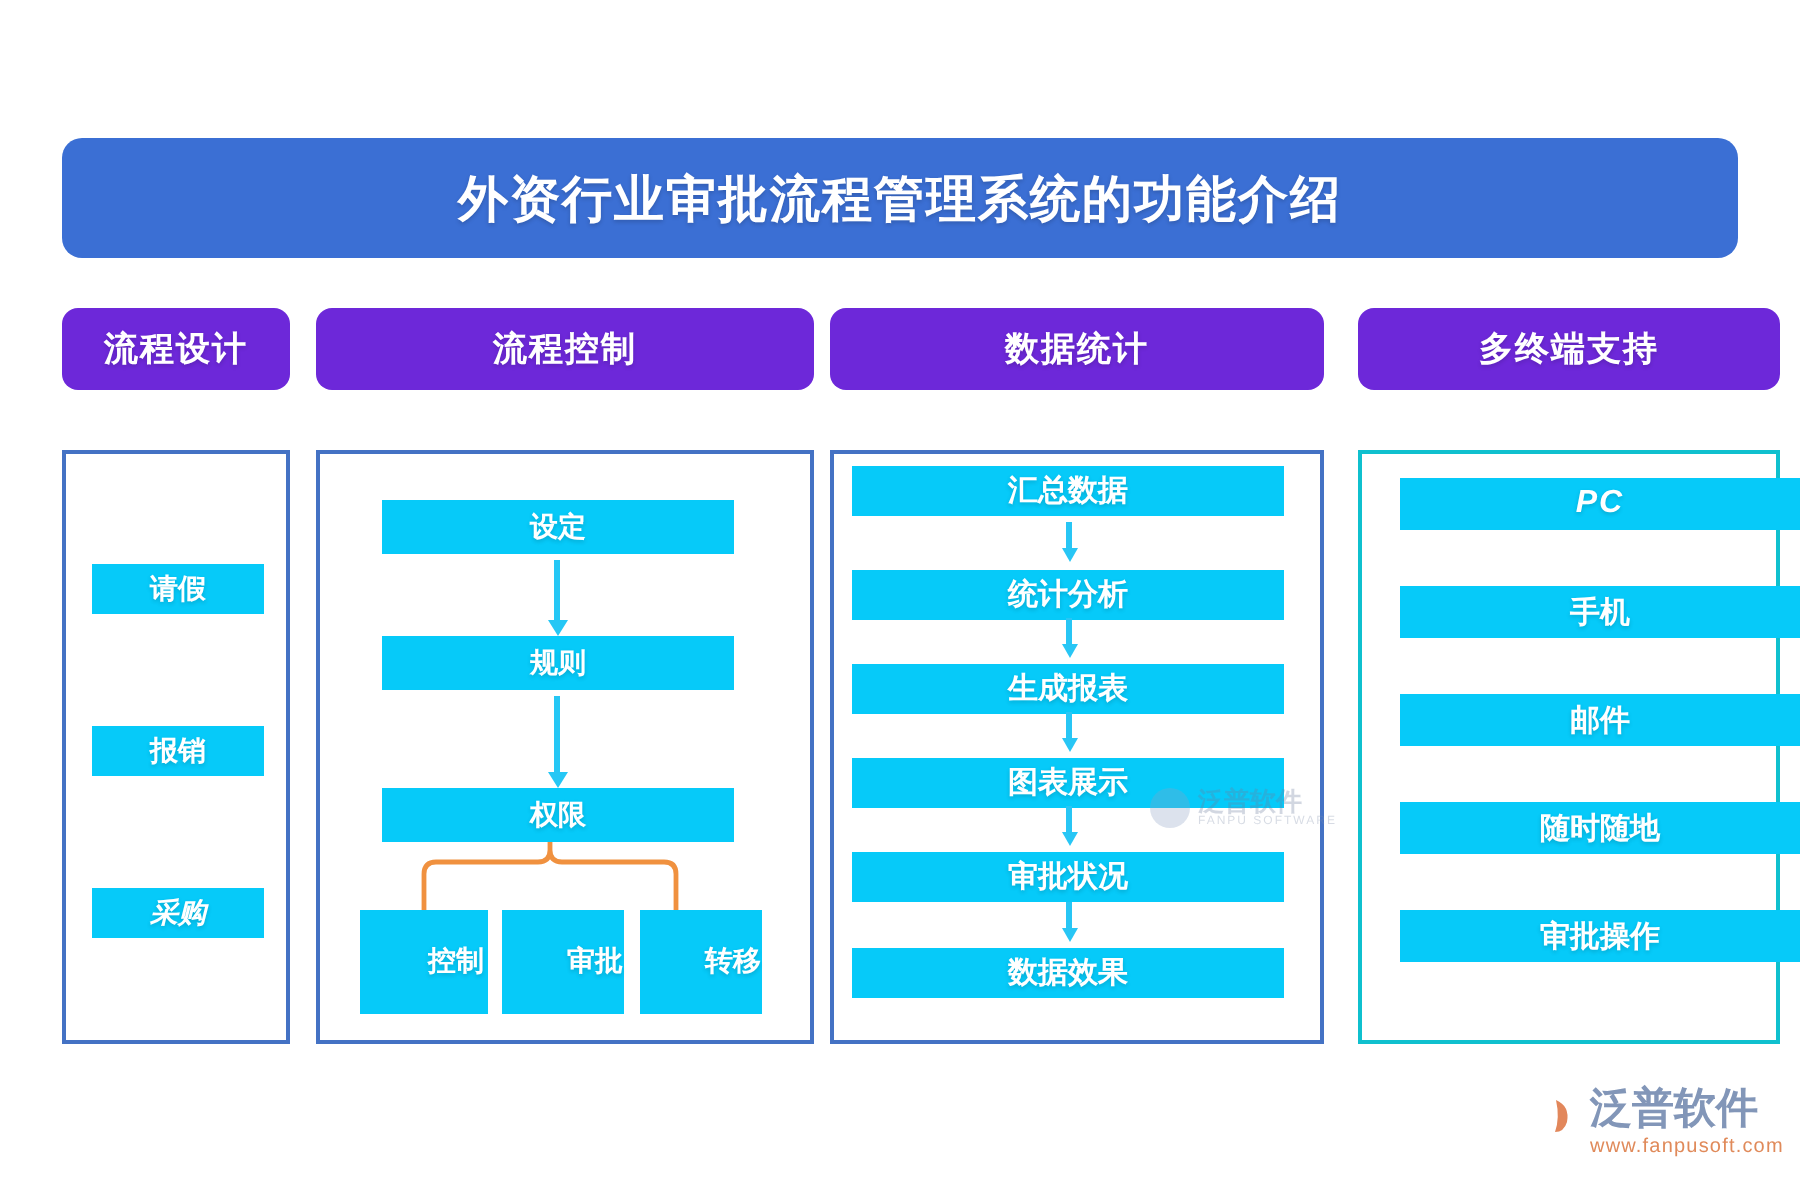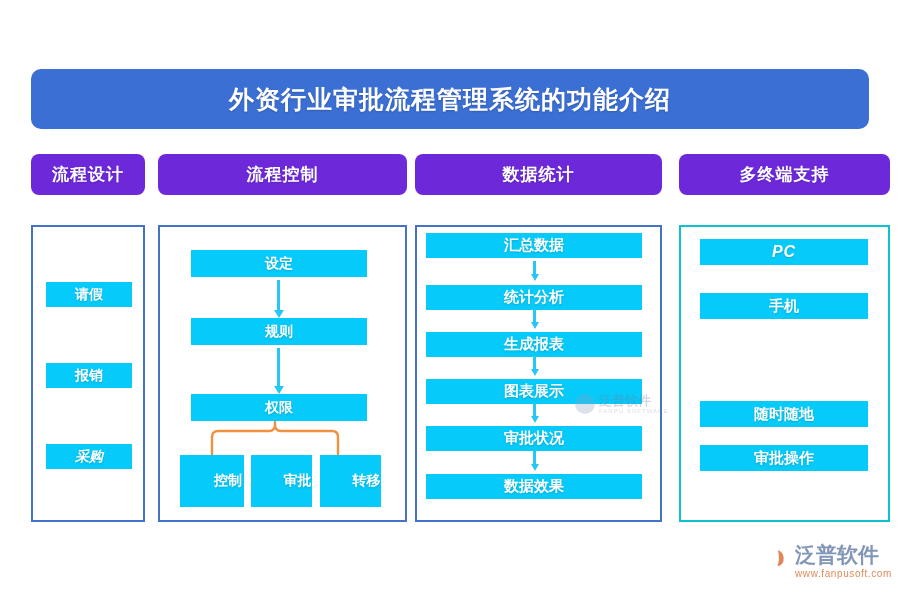--- a/index.html
+++ b/index.html
@@ -171,28 +171,28 @@
     border-right: 4px solid transparent;
     border-top: 7px solid #28C6F5;
   }
   #c3-a-0 { top: 261px; }
   #c3-a-1 { top: 309px; }
   #c3-a-2 { top: 356px; }
   #c3-a-3 { top: 403px; }
   #c3-a-4 { top: 451px; }
 
   
-  .c4-chip { left: 700px; width: 168px; height: 26px; }
+  .c4-chip { left: 700px; width: 200px; height: 26px; }
   .c4-chip .chip-label { font-size: 15px; }
   #c4-0 { top: 239px; }
   #c4-0 .chip-label { font-style: italic; font-size: 16px; letter-spacing: 1px; }
   #c4-1 { top: 293px; }
   #c4-2 { top: 347px; }
   #c4-3 { top: 401px; }
-  #c4-4 { top: 445px; }
+  #c4-4 { top: 455px; }
 
   
   #watermark {
     position: absolute;
     left: 575px;
     top: 391px;
     width: 128px;
     height: 26px;
     display: flex;
     align-items: center;
@@ -347,20 +347,23 @@
 
   <div class="chip c3-chip" id="c3-5">
     <span class="chip-label">数据效果</span>
   </div>
 
   <div class="chip c4-chip" id="c4-0">
     <span class="chip-label">PC</span>
   </div>
   <div class="chip c4-chip" id="c4-1">
     <span class="chip-label">手机</span>
+  </div>
+  <div class="chip c4-chip" id="c4-2">
+    <span class="chip-label">邮件</span>
   </div>
   <div class="chip c4-chip" id="c4-3">
     <span class="chip-label">随时随地</span>
   </div>
   <div class="chip c4-chip" id="c4-4">
     <span class="chip-label">审批操作</span>
   </div>
 
   <div id="watermark">
     <div id="watermark-mark"></div>

